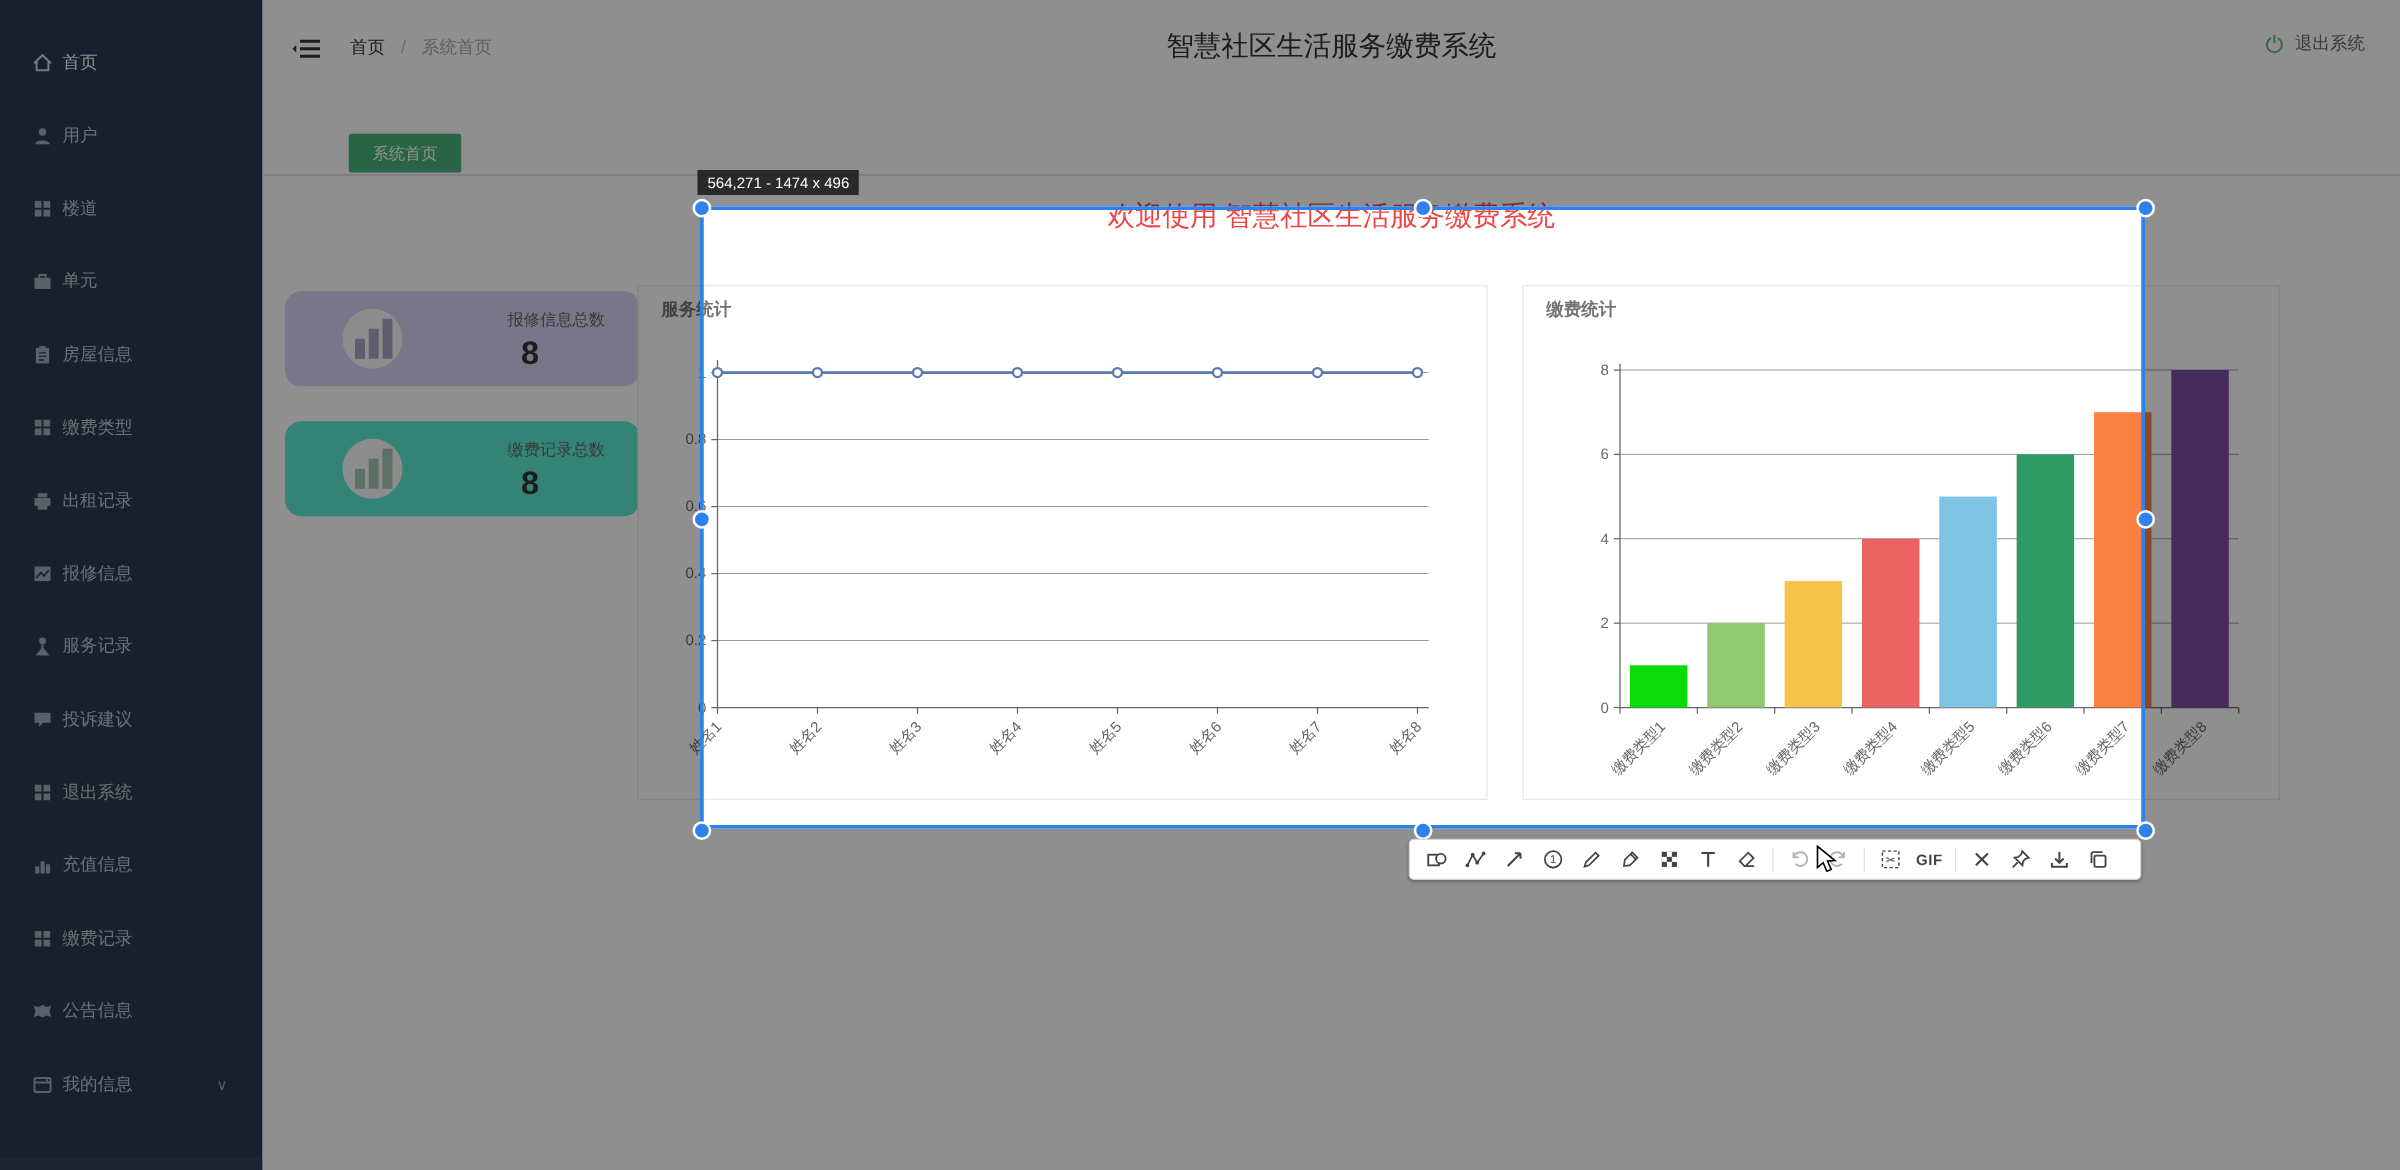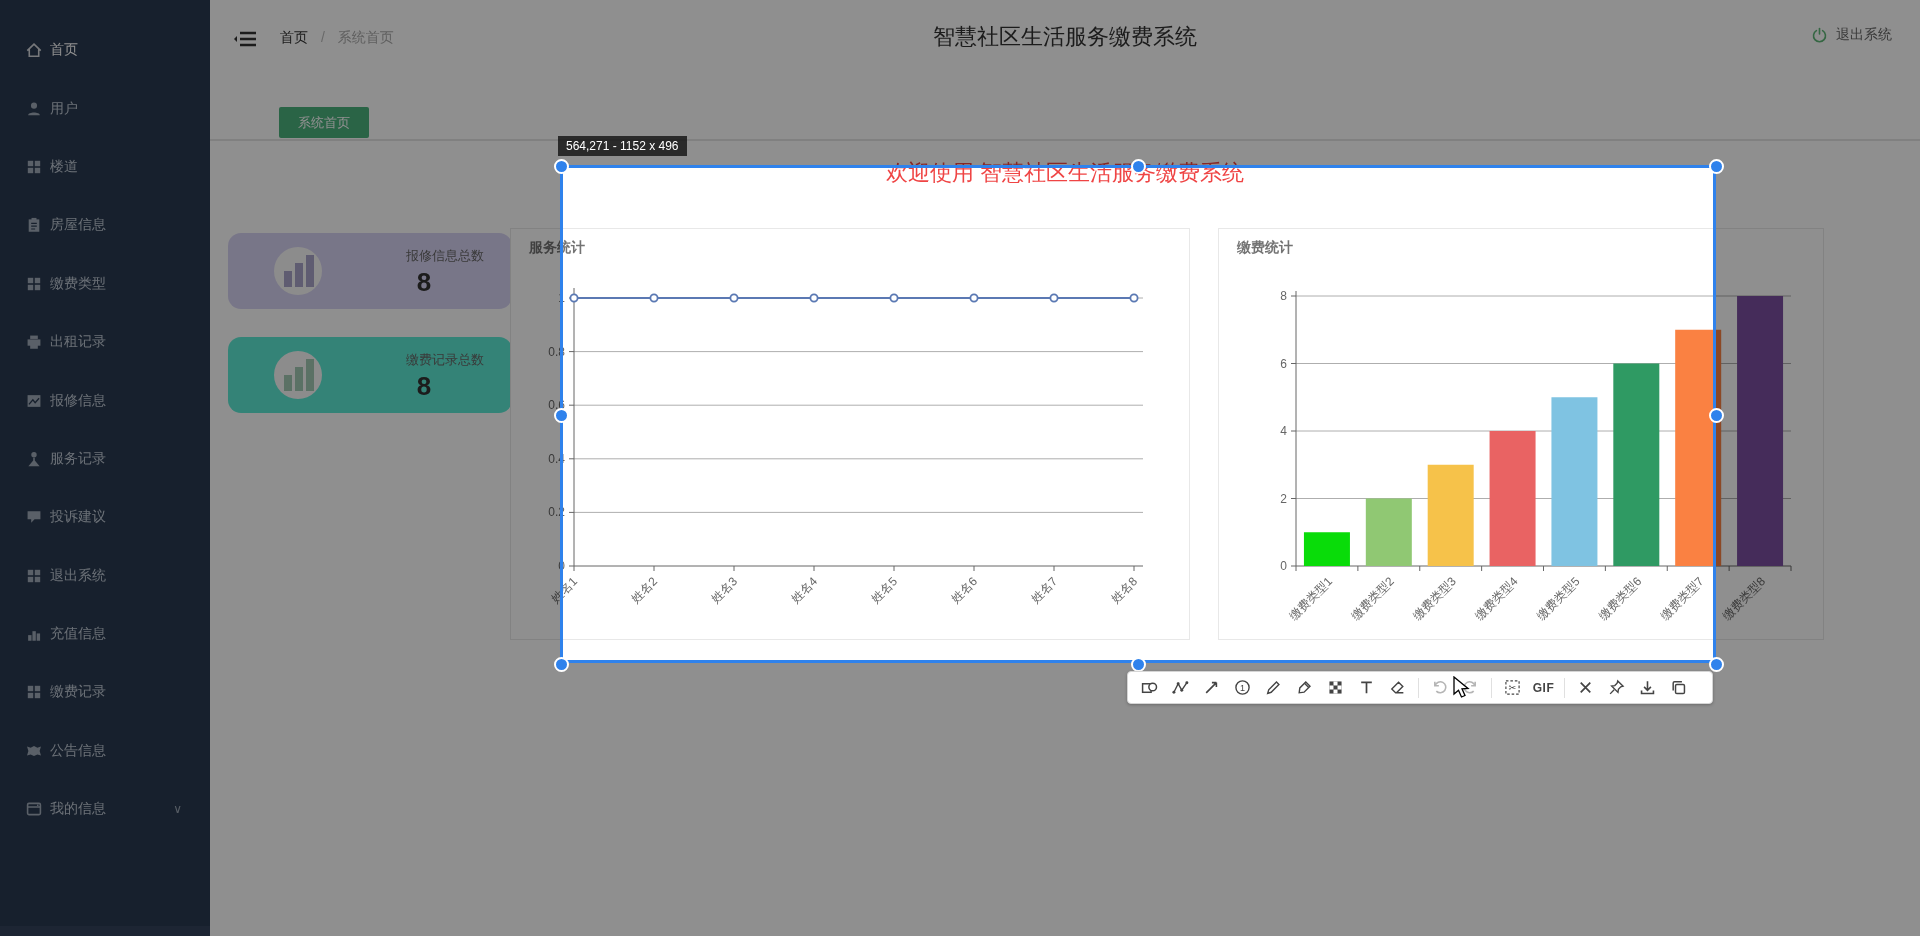--- a/index.html
+++ b/index.html
@@ -94,20 +94,31 @@
               <rect x="2.5" y="8.7" width="4.8" height="4.8"></rect>
               <rect x="8.7" y="8.7" width="4.8" height="4.8"></rect>
             </g>
           </svg>
         </span>
         <span class="s-label">楼道</span>
       </div>
       <div class="side-item">
         <span class="s-icon">
           <svg viewBox="0 0 16 16">
+            <g fill="currentColor">
+              <rect x="2.3" y="5.5" width="11.4" height="8"></rect>
+              <path d="M5.7 5.5 V3.6 H10.3 V5.5" fill="none" stroke="currentColor" stroke-width="1.4"></path>
+            </g>
+          </svg>
+        </span>
+        <span class="s-label">单元</span>
+      </div>
+      <div class="side-item">
+        <span class="s-icon">
+          <svg viewBox="0 0 16 16">
             <rect x="3.3" y="3" width="9.4" height="11" fill="currentColor"></rect>
             <rect x="5.8" y="1.7" width="4.4" height="2.6" fill="currentColor"></rect>
             <path d="M5.5 6.5 H10.5 M5.5 9 H10.5 M5.5 11.5 H9" stroke="#2a3a50" stroke-width="1"></path>
           </svg>
         </span>
         <span class="s-label">房屋信息</span>
       </div>
       <div class="side-item">
         <span class="s-icon">
           <svg viewBox="0 0 16 16">
@@ -369,21 +380,21 @@
           <text x="299.5625" y="353" text-anchor="end" font-size="12" fill="#666" transform="rotate(-45 299.5625 353)">缴费类型4</text>
           <text x="361.4375" y="353" text-anchor="end" font-size="12" fill="#666" transform="rotate(-45 361.4375 353)">缴费类型5</text>
           <text x="423.3125" y="353" text-anchor="end" font-size="12" fill="#666" transform="rotate(-45 423.3125 353)">缴费类型6</text>
           <text x="485.1875" y="353" text-anchor="end" font-size="12" fill="#666" transform="rotate(-45 485.1875 353)">缴费类型7</text>
           <text x="547.0625" y="353" text-anchor="end" font-size="12" fill="#666" transform="rotate(-45 547.0625 353)">缴费类型8</text>
         </svg>
     </div>
   </div>
 
   <div id="dim-window"></div>
-  <div id="cap-label">564,271 - 1152 x 496</div>
+  <div id="cap-label">564,271 - 1474 x 496</div>
 
   <div class="handle" style="left:554px;top:159px;"></div>
   <div class="handle" style="left:1131px;top:159px;"></div>
   <div class="handle" style="left:1709px;top:159px;"></div>
   <div class="handle" style="left:554px;top:408px;"></div>
   <div class="handle" style="left:1709px;top:408px;"></div>
   <div class="handle" style="left:554px;top:657px;"></div>
   <div class="handle" style="left:1131px;top:657px;"></div>
   <div class="handle" style="left:1709px;top:657px;"></div>
 

